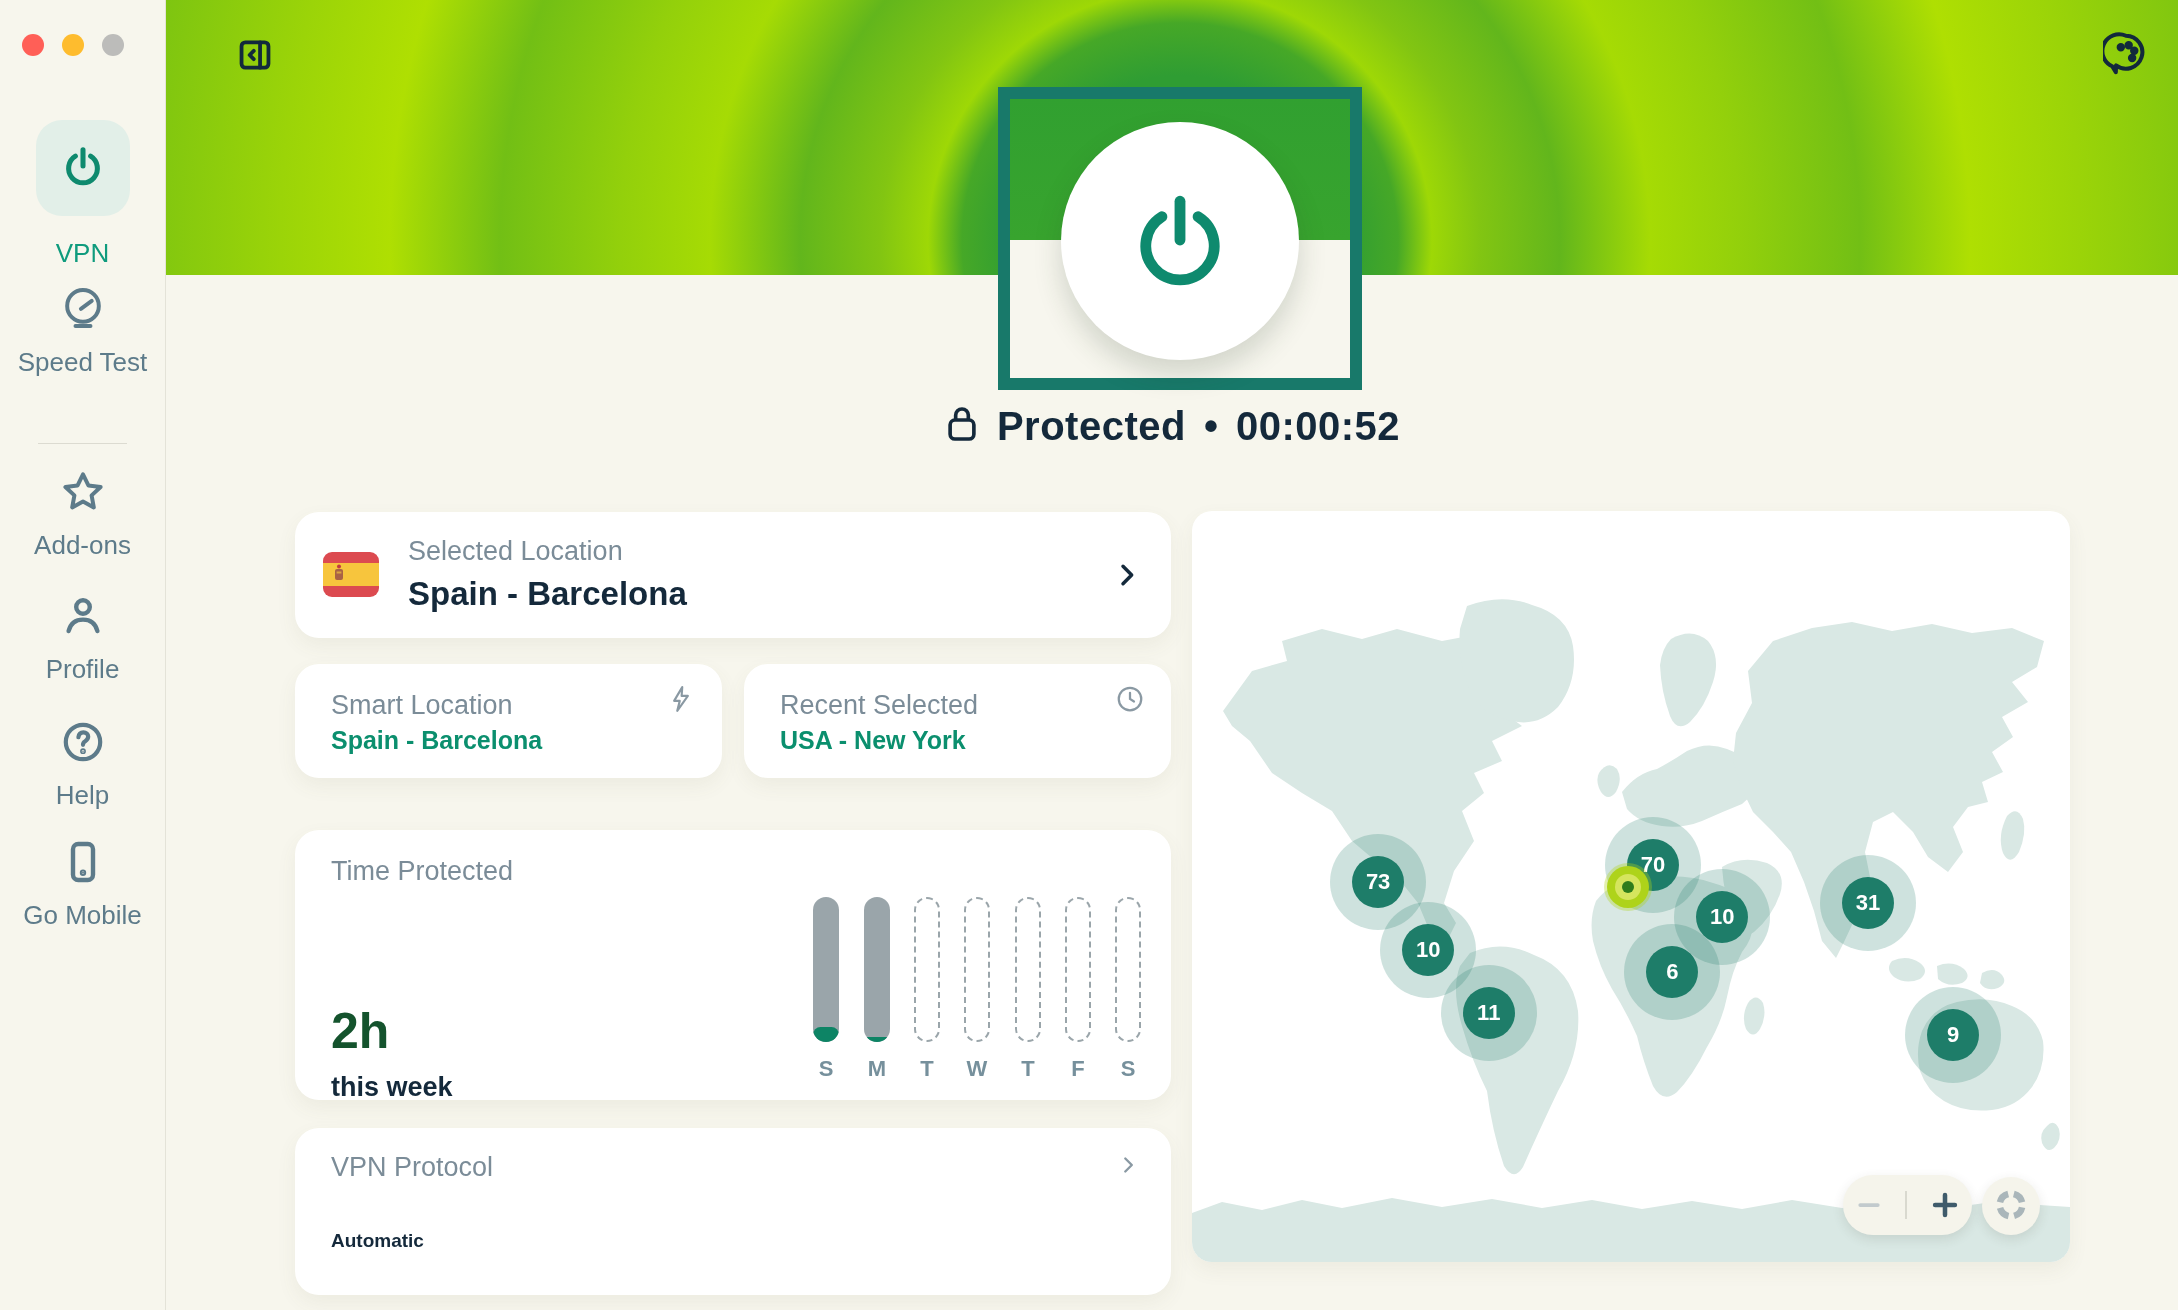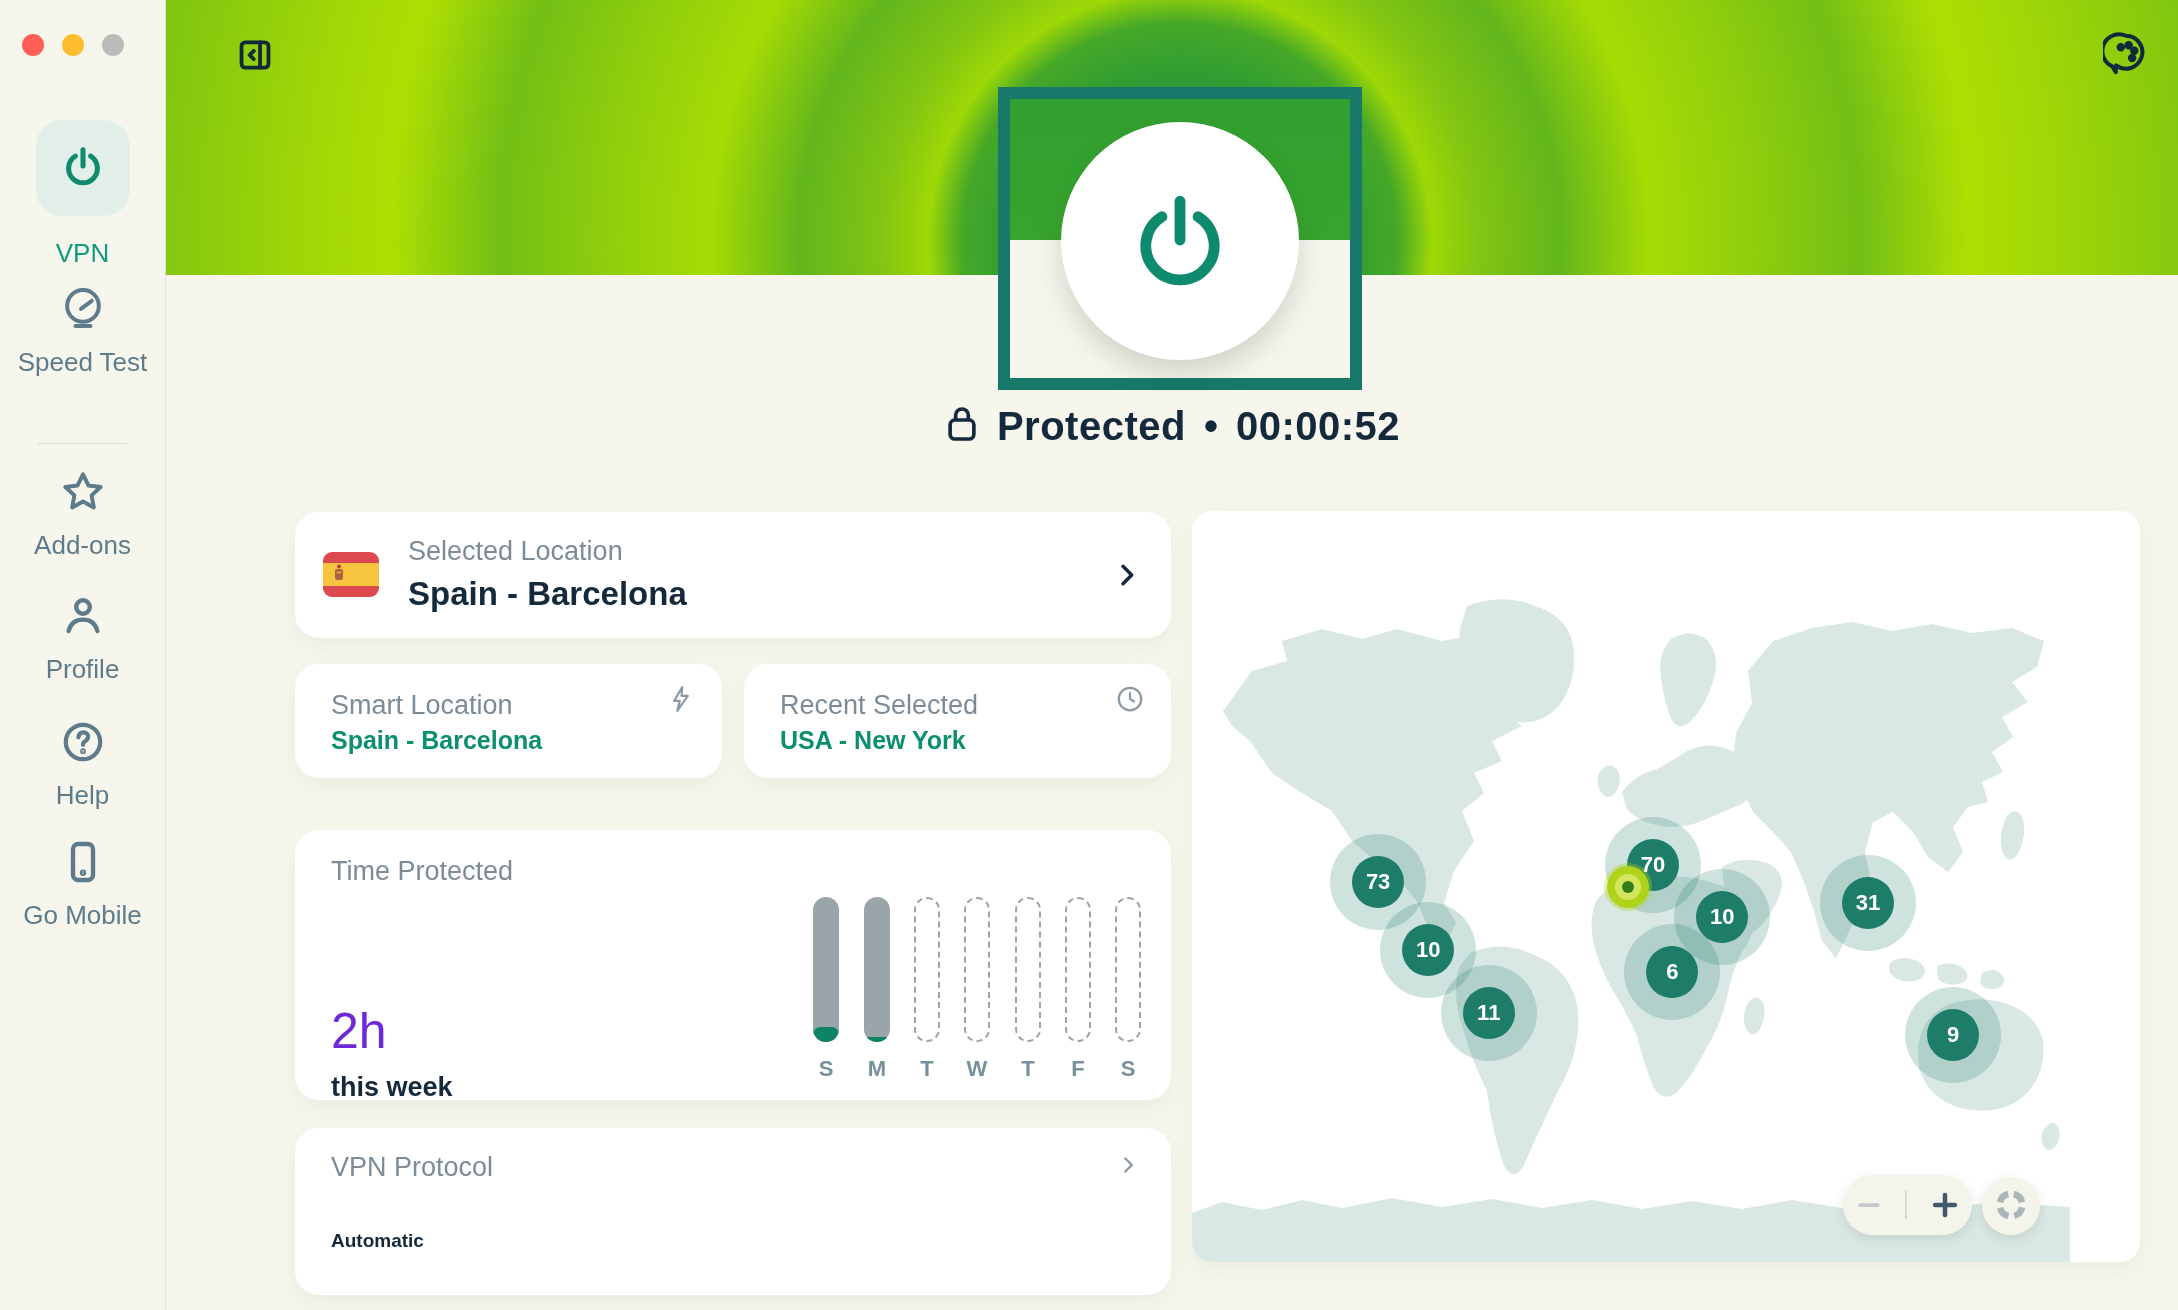--- a/index.html
+++ b/index.html
@@ -55,36 +55,36 @@
   .sel-flag{position:absolute;left:28px;top:40px;}
   .sel-text{position:absolute;left:113px;top:24px;display:flex;flex-direction:column;gap:8px;}
   .sel-value{font-size:33px;font-weight:700;color:#14293b;}
   .sel-chevron{position:absolute;right:28px;top:47px;}
   .mini-card{top:664px;width:427px;height:114px;cursor:pointer;}
   .mini-card .card-label{position:absolute;left:36px;top:26px;}
   .mini-value{position:absolute;left:36px;top:62px;font-size:25px;font-weight:700;color:#0b8f6e;}
   .mini-icon{position:absolute;right:26px;top:20px;}
   .time-card{left:130px;top:830px;width:876px;height:270px;}
   .time-card .card-label{position:absolute;left:36px;top:26px;}
-  .time-total{position:absolute;left:36px;top:172px;font-size:50px;font-weight:400;color:#6d28d9;}
+  .time-total{position:absolute;left:36px;top:172px;font-size:50px;font-weight:700;color:#14532d;}
   .time-caption{position:absolute;left:36px;top:242px;font-size:27px;font-weight:700;color:#14293b;}
   .bars{position:absolute;left:0;top:0;width:100%;height:100%;}
   .bar{position:absolute;width:26px;height:145px;top:67px;border-radius:13px;box-sizing:border-box;}
   .bar.filled{background:#9aa5aa;overflow:hidden;}
   .bar.empty{border:2px dashed #9aa5aa;background:transparent;}
   .bar .fill{position:absolute;bottom:0;left:0;width:100%;background:#0d8465;border-radius:13px;}
   .bar-label{position:absolute;top:226px;width:26px;text-align:center;
     font-size:22px;font-weight:700;color:#76playe;} 
   .bar-label{color:#76909c;}
   .proto-card{left:130px;top:1128px;width:876px;height:167px;cursor:pointer;}
   .proto-card .card-label{position:absolute;left:36px;top:24px;}
   .proto-chevron{position:absolute;right:30px;top:24px;}
   .proto-value{position:absolute;left:36px;top:102px;font-size:19px;font-weight:700;color:#14293b;}
   
-  .map-card{left:1027px;top:511px;width:948px;height:751px;border-radius:20px;overflow:hidden;}
+  .map-card{left:1027px;top:511px;width:878px;height:751px;border-radius:20px;overflow:hidden;}
   .map-svg{position:absolute;left:0;top:0;width:878px;height:751px;}
   .bubble{position:absolute;width:96px;height:96px;margin:-48px 0 0 -48px;border-radius:50%;
     background:rgba(30,125,105,.22);display:flex;align-items:center;justify-content:center;cursor:pointer;}
   .bubble .inner{width:52px;height:52px;border-radius:50%;background:#1e7d69;
     display:flex;align-items:center;justify-content:center;
     font-size:22px;font-weight:600;color:#ffffff;}
   .marker{position:absolute;width:42px;height:42px;margin:-21px 0 0 -21px;border-radius:50%;
     background:#aed31a;display:flex;align-items:center;justify-content:center;
     box-shadow:0 0 0 3px rgba(174,211,26,.35);}
   .marker .mid{width:26px;height:26px;border-radius:50%;background:#d5e55e;

